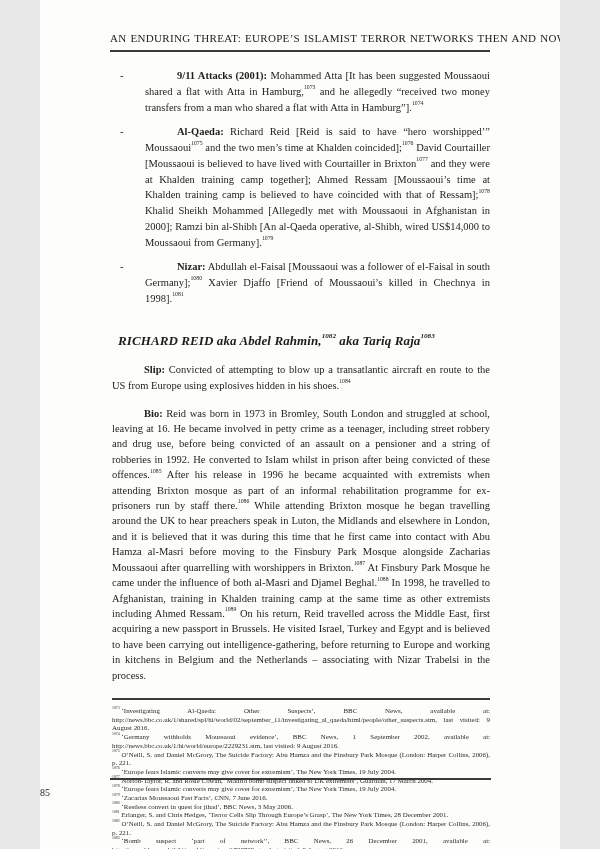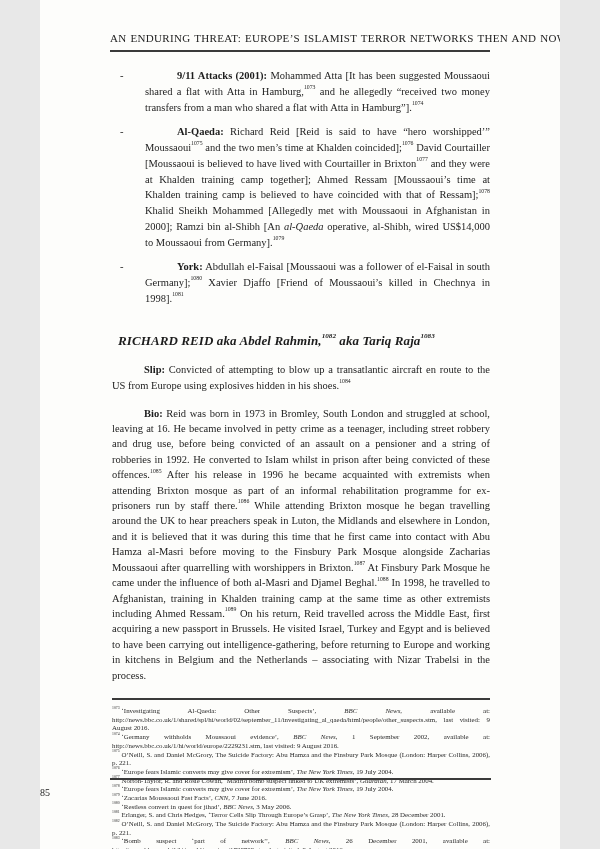--- a/index.html
+++ b/index.html
@@ -15,21 +15,21 @@
   .title{
     font-size:11px;letter-spacing:.3px;word-spacing:1px;white-space:nowrap;
     color:#222;
   }
   .content{margin:16px 70px 0 72px;font-size:10.5px;line-height:1.5;}
   .bullets{margin-top:1px;}
   .bullet{display:flex;margin-bottom:9px;}
   .dash{flex:0 0 33px;box-sizing:border-box;padding-left:8px;}
   .btext{flex:1;text-align:justify;}
   .s-b{font-weight:bold;padding-left:32px;}
-  .s-i{font-style:italic;}
+  .s-i{}
   .s-bi{font-weight:bold;font-style:italic;}
   sup{font-size:55%;line-height:0;position:relative;top:-0.2em;letter-spacing:0;}
   .section-heading{
     margin:24px 0 0 6px;font-size:13px;font-weight:bold;font-style:italic;
     letter-spacing:.1px;
   }
   .para{margin:12px 0 0 0;text-align:justify;}
   .bio{line-height:1.47;}
   .fn-sep{border-top:2px solid #3a3a3a;margin-top:15px;width:100%;}
   .footnotes{margin-top:7px;font-size:6.9px;line-height:1.26;color:#2a2a2a;}
@@ -56,21 +56,21 @@
           <span class="btext"><span class="s-b">9/11 Attacks (2001):</span><span> Mohammed Atta [It has been suggested Moussaoui shared a flat with Atta in Hamburg,</span><sup>1073</sup><span> and he allegedly “received two money transfers from a man who shared a flat with Atta in Hamburg”].</span><sup>1074</sup></span>
         </div>
 
         <div class="bullet">
           <span class="dash">-</span>
           <span class="btext"><span class="s-b">Al-Qaeda:</span><span> Richard Reid [Reid is said to have “hero worshipped’” Moussaoui</span><sup>1075</sup><span> and the two men’s time at Khalden coincided];</span><sup>1076</sup><span> David Courtailler [Moussaoui is believed to have lived with Courtailler in Brixton</span><sup>1077</sup><span> and they were at Khalden training camp together]; Ahmed Ressam [Moussaoui’s time at Khalden training camp is believed to have coincided with that of Ressam];</span><sup>1078</sup><span> Khalid Sheikh Mohammed [Allegedly met with Moussaoui in Afghanistan in 2000]; Ramzi bin al-Shibh [An </span><span class="s-i">al-Qaeda</span><span> operative, al-Shibh, wired US$14,000 to Moussaoui from Germany].</span><sup>1079</sup></span>
         </div>
 
         <div class="bullet">
           <span class="dash">-</span>
-          <span class="btext"><span class="s-b">York:</span><span> Abdullah el-Faisal [Moussaoui was a follower of el-Faisal in south Germany];</span><sup>1080</sup><span> Xavier Djaffo [Friend of Moussaoui’s killed in Chechnya in 1998].</span><sup>1081</sup></span>
+          <span class="btext"><span class="s-b">Nizar:</span><span> Abdullah el-Faisal [Moussaoui was a follower of el-Faisal in south Germany];</span><sup>1080</sup><span> Xavier Djaffo [Friend of Moussaoui’s killed in Chechnya in 1998].</span><sup>1081</sup></span>
         </div>
       </div>
 
     <div class="section-heading"><span class="s-bi">RICHARD REID aka Abdel Rahmin,</span><sup>1082</sup><span class="s-bi"> aka Tariq Raja</span><sup>1083</sup></div>
 
     <p class="para"><span class="s-b">Slip:</span><span> Convicted of attempting to blow up a transatlantic aircraft en route to the US from Europe using explosives hidden in his shoes.</span><sup>1084</sup></p>
 
     <p class="para bio"><span class="s-b">Bio:</span><span> Reid was born in 1973 in Bromley, South London and struggled at school, leaving at 16. He became involved in petty crime as a teenager, including street robbery and drug use, before being convicted of an assault on a pensioner and a string of robberies in 1992. He converted to Islam whilst in prison after being convicted of these offences.</span><sup>1085</sup><span> After his release in 1996 he became acquainted with extremists when attending Brixton mosque as part of an informal rehabilitation programme for ex-prisoners run by staff there.</span><sup>1086</sup><span> While attending Brixton mosque he began travelling around the UK to hear preachers speak in Luton, the Midlands and elsewhere in London, and it is believed that it was during this time that he first came into contact with Abu Hamza al-Masri before moving to the Finsbury Park Mosque alongside Zacharias Moussaoui after quarrelling with worshippers in Brixton.</span><sup>1087</sup><span> At Finsbury Park Mosque he came under the influence of both al-Masri and Djamel Beghal.</span><sup>1088</sup><span> In 1998, he travelled to Afghanistan, training in Khalden training camp at the same time as other extremists including Ahmed Ressam.</span><sup>1089</sup><span> On his return, Reid travelled across the Middle East, first acquiring a new passport in Brussels. He visited Israel, Turkey and Egypt and is believed to have been carrying out intelligence-gathering, before returning to Europe and working in kitchens in Belgium and the Netherlands – associating with Nizar Trabelsi in the process.</span></p>
 
     <div class="fn-sep"></div>

